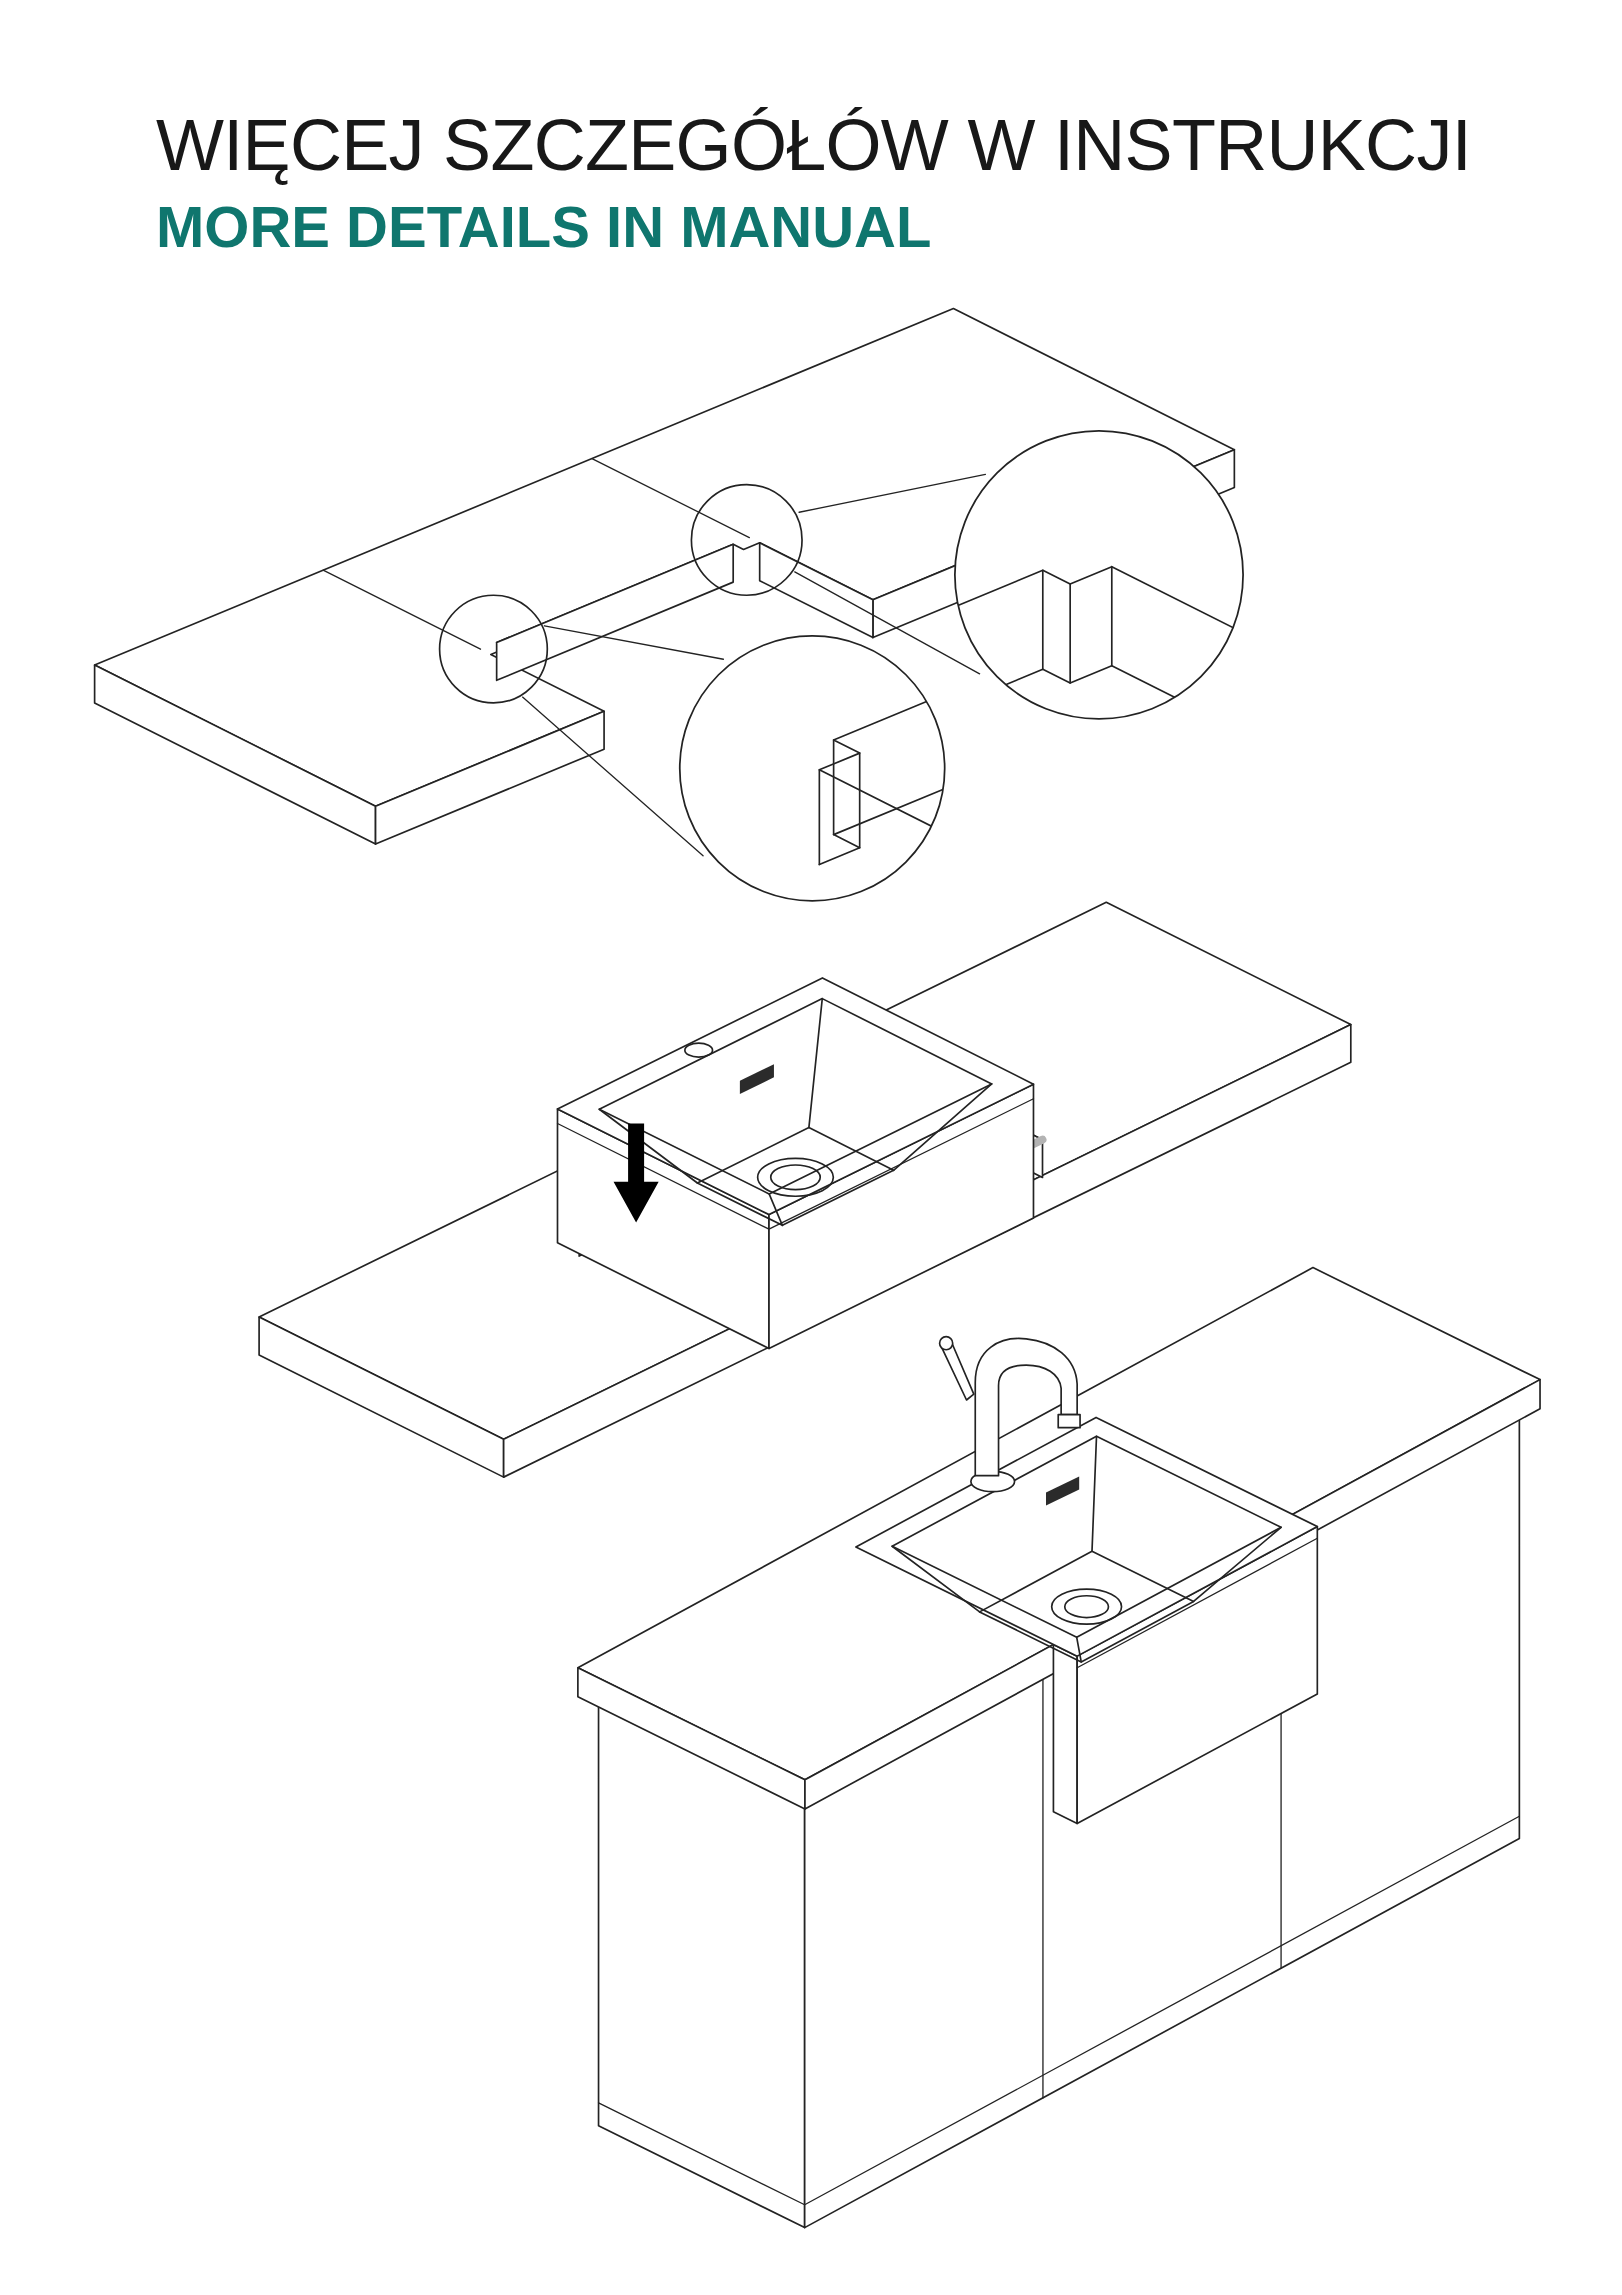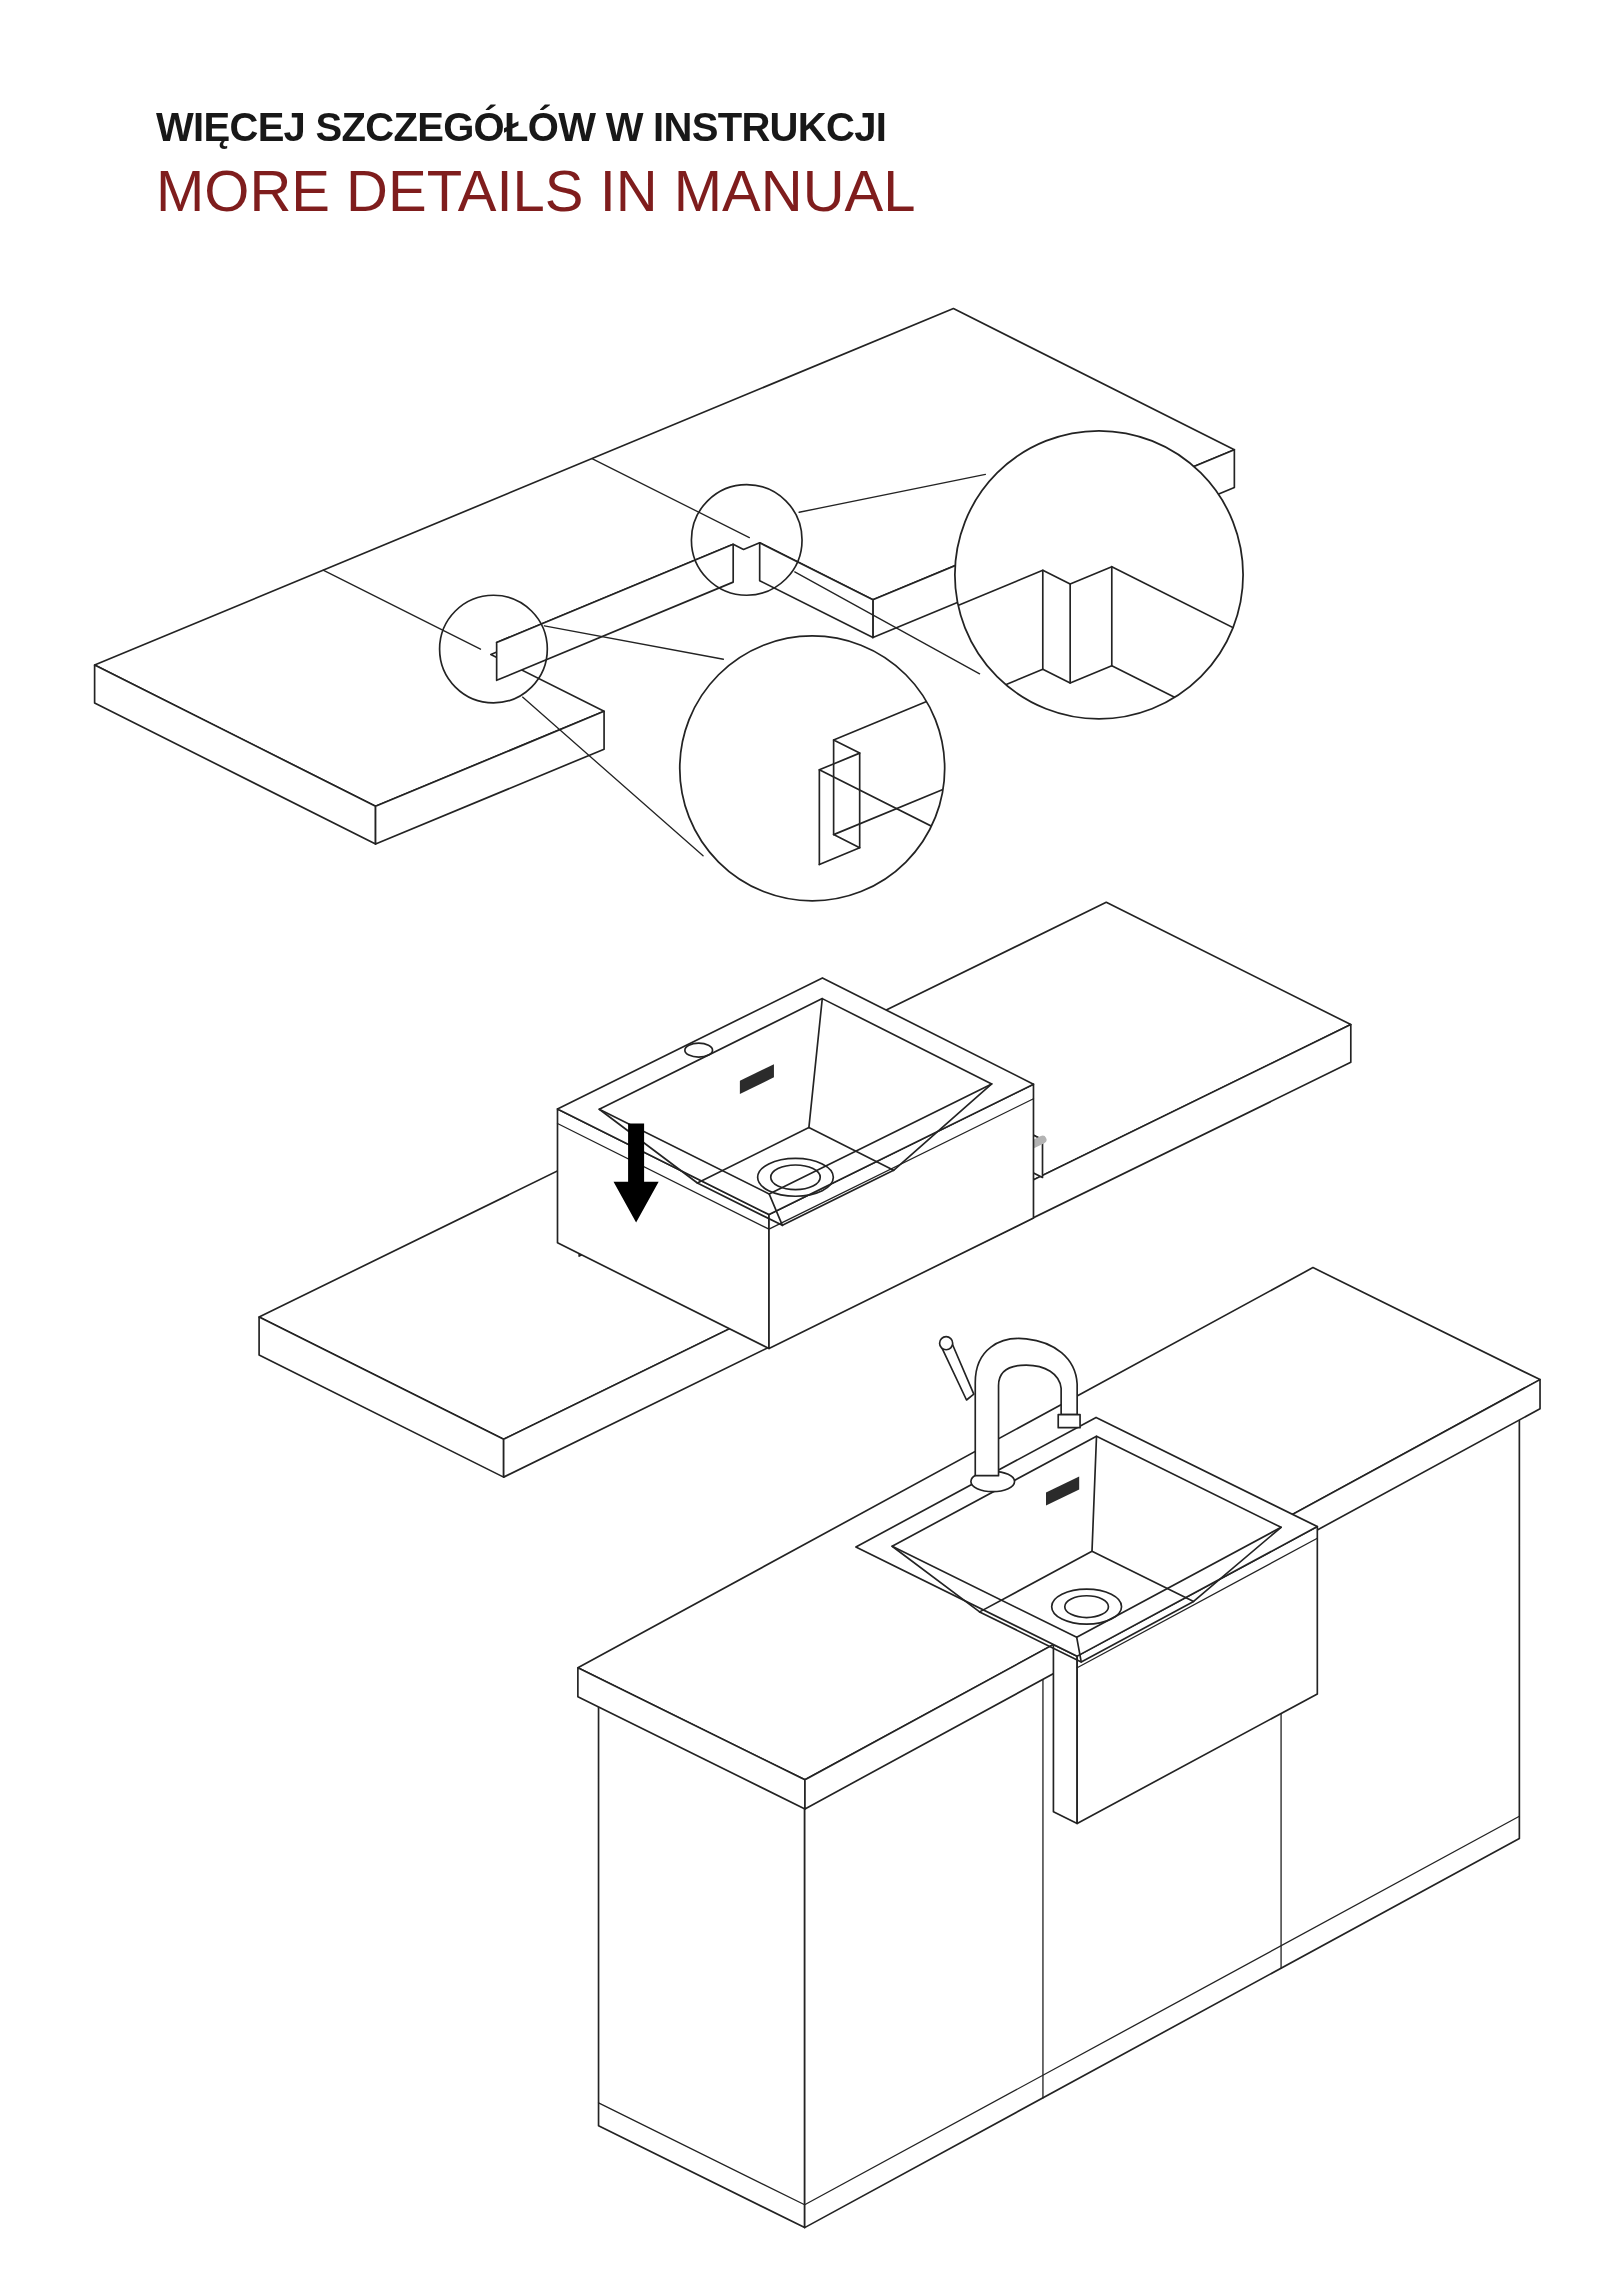--- a/index.html
+++ b/index.html
@@ -2,26 +2,26 @@
 <html style="font-size:10.5px"><head>
 <meta charset="utf-8">
 <style>
   html,body{margin:0;padding:0;}
   body{
     width:1623px;height:2295px;position:relative;background:#ffffff;
     font-family:"Liberation Sans",sans-serif;overflow:hidden;
   }
   .header{position:absolute;left:156px;top:105px;}
   .header h1{
-    margin:0;font-size:40px;line-height:1.12;font-weight:700;
+    margin:0;font-size:72px;line-height:1.12;font-weight:400;
     color:#181818;letter-spacing:-0.7px;white-space:nowrap;
   }
   .header p{
-    margin:9.2px 0 0 0;font-size:58px;line-height:1.1;font-weight:400;
-    color:#7f1d1d;letter-spacing:0;white-space:nowrap;
+    margin:9.2px 0 0 0;font-size:58px;line-height:1.1;font-weight:700;
+    color:#0f766e;letter-spacing:0;white-space:nowrap;
   }
   svg.illustration{position:absolute;left:0;top:0;width:1623px;height:2295px;}
   svg .ln{fill:none;stroke:#232323;stroke-width:1.15;stroke-linejoin:round;stroke-linecap:round;}
   svg .face{fill:#ffffff;stroke:#232323;stroke-width:1.15;stroke-linejoin:round;}
   svg .thin{fill:none;stroke:#232323;stroke-width:0.9;stroke-linejoin:round;stroke-linecap:round;}
   svg .gray{fill:none;stroke:#b3b3b3;stroke-width:5.5;stroke-linecap:round;stroke-linejoin:round;}
   svg .dark{fill:#2b2b2b;stroke:none;}
   svg .arrow{fill:#000000;stroke:none;}
   svg .zoomcircle{fill:#ffffff;stroke:#232323;stroke-width:1.2;}
   .watermark{

